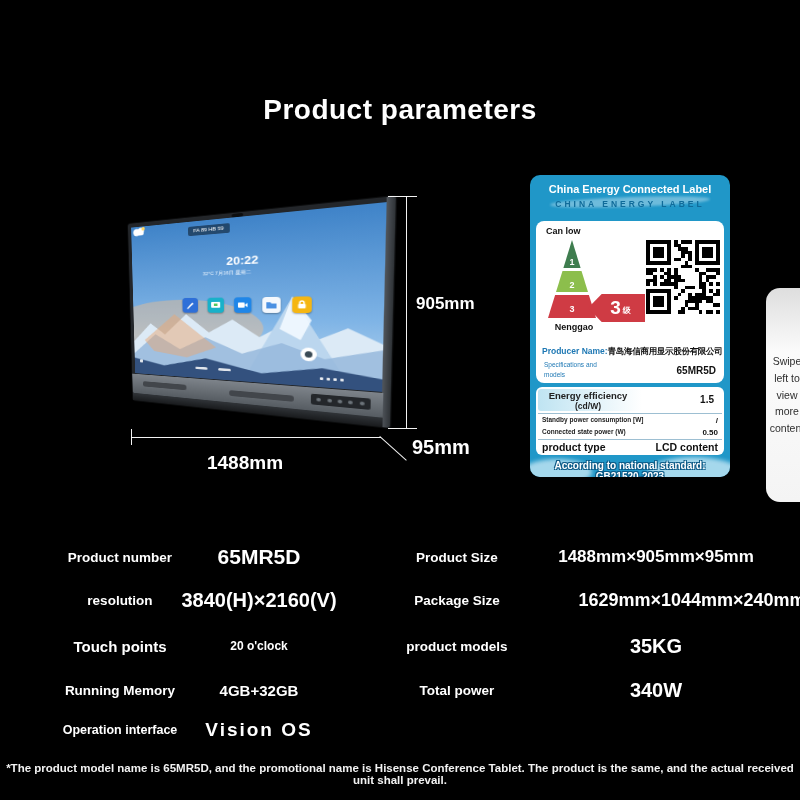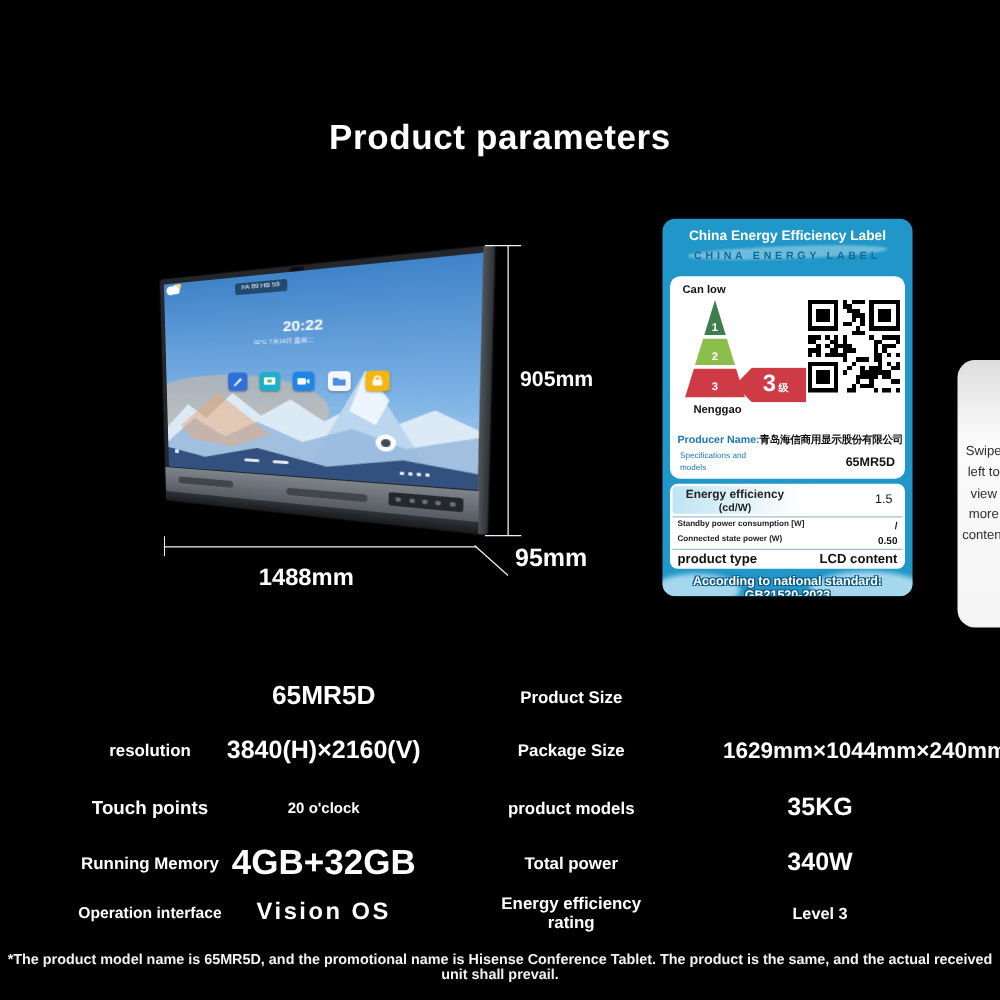--- a/index.html
+++ b/index.html
@@ -80,21 +80,21 @@
   .producer{position:absolute;left:6px;top:125px;width:176px;display:flex;justify-content:space-between;align-items:baseline;}
   .producer .pl{font-size:8.5px;font-weight:700;color:#1E78B4;white-space:nowrap;}
   .producer .pv{font-size:8.5px;font-weight:700;color:#111;letter-spacing:-.3px;white-space:nowrap;}
   .specmodel{position:absolute;left:8px;top:139px;width:62px;font-size:6.5px;line-height:1.5;color:#1E78B4;}
   .specmodel-v{position:absolute;right:8px;top:144px;font-size:10px;font-weight:700;color:#111;}
   .p2{left:6px;top:212px;width:188px;height:68px;border-radius:6px;}
   .eff-grad{position:absolute;left:2px;top:2px;width:104px;height:22px;border-radius:3px;
             background:linear-gradient(90deg,#BFE4F2,rgba(255,255,255,0));}
   .eff-label{position:absolute;left:4px;top:3px;width:96px;text-align:center;font-size:9.5px;font-weight:700;color:#222;}
   .eff-unit{position:absolute;left:4px;top:14px;width:96px;text-align:center;font-size:8.5px;font-weight:600;color:#222;}
-  .eff-val{position:absolute;right:10px;top:7px;font-size:10px;font-weight:400;color:#111;}
+  .eff-val{position:absolute;right:10px;top:7px;font-size:10px;font-weight:700;color:#111;}
   .p2 .hr{position:absolute;left:2px;width:184px;height:1px;background:#9DBFD2;}
   .hr1{top:26px;} .hr2{top:52px;}
   .tiny-row{position:absolute;left:6px;width:176px;display:flex;justify-content:space-between;}
   .tr1{top:29px;} .tr2{top:41px;}
   .tiny-row .tl{font-size:6.5px;font-weight:700;color:#222;}
   .tiny-row .tv2{font-size:8px;font-weight:700;color:#111;}
   .ptype-row{position:absolute;left:6px;top:54px;width:176px;display:flex;justify-content:space-between;}
   .ptype-row span{font-size:10.5px;font-weight:700;color:#111;}
   .el-cloud{position:absolute;background:#BEE3F2;border-radius:50%;filter:blur(2px);opacity:.85;}
   .cl1{left:-8px;top:284px;width:70px;height:26px;}
@@ -112,21 +112,21 @@
   .spec-row{position:absolute;left:0;width:800px;height:40px;}
   .cell{position:absolute;top:0;height:40px;display:flex;align-items:center;justify-content:center;text-align:center;}
   .llab{left:50px;width:140px;font-size:13.5px;font-weight:600;}
   .lval{left:178px;width:162px;font-weight:700;}
   .rlab{left:383px;width:148px;font-size:13.5px;font-weight:600;}
   .rval{left:540px;width:232px;font-weight:700;}
   .row1{top:537px;} .row2{top:580px;} .row3{top:626px;} .row4{top:670px;} .row5{top:710px;}
   .row1 .lval{font-size:21px;} .row1 .rval{font-size:17px;}
   .row2 .lval{font-size:20px;} .row2 .rval{font-size:18px;margin-left:36px;}
   .row3 .llab{font-size:15px;} .row3 .lval{font-size:12px;font-weight:600;} .row3 .rval{font-size:20px;}
-  .row4 .lval{font-size:28px;} .row4 .rval{font-size:20px;}
+  .row4 .lval{font-size:15px;} .row4 .rval{font-size:20px;}
   .row5 .llab{font-size:12.5px;} .row5 .lval{font-size:19px;letter-spacing:2px;} .row5 .rval{font-size:13px;font-weight:600;}
 
   .footnote{left:0;top:762px;width:800px;text-align:center;font-size:11.5px;font-weight:700;color:#f2f2f2;}
 </style>
 </head>
 <body>
 
 <div class="abs page-title">Product parameters</div>
 
 <div class="abs tv3d">
@@ -229,21 +229,21 @@
 <div class="abs dim dim-cap-t"></div>
 <div class="abs dim dim-cap-b"></div>
 <div class="abs dim dim-h"></div>
 <div class="abs dim dim-tick-l"></div>
 <div class="abs dim dim-diag"></div>
 <div class="abs dim-label lab-905">905mm</div>
 <div class="abs dim-label lab-1488">1488mm</div>
 <div class="abs dim-label lab-95">95mm</div>
 
 <div class="abs elabel" style="background:#2097C8;">
-  <div class="el-title">China Energy Efficiency Label</div>
+  <div class="el-title">China Energy Connected Label</div>
   <div class="el-swoosh"></div>
   <div class="el-sub">CHINA  ENERGY  LABEL</div>
 
   <div class="el-panel p1">
     <div class="can-low">Can low</div>
 
     <svg class="pyramid" width="48" height="78" viewBox="0 0 48 78">
       <polygon points="24,0 15.4,28 32.6,28" fill="#3F7D4F"></polygon>
       <polygon points="14.5,31 33.5,31 40,52 8,52" fill="#8CBE4C"></polygon>
       <polygon points="7.1,55 40.9,55 48,78 0,78" fill="#CF3B44"></polygon>
@@ -420,22 +420,24 @@
   <div class="el-cloud cl1"></div>
   <div class="el-cloud cl2"></div>
   <div class="el-standard">According to national standard: GB21520-2023</div>
 </div>
 
 <div class="abs swipe-panel">
   <span>Swipe left to view more content</span>
 </div>
 
 <div class="spec-row row1">
+  <div class="cell llab">Product number</div>
   <div class="cell lval">65MR5D</div>
   <div class="cell rlab">Product Size</div>
+  <div class="cell rval">1488mm×905mm×95mm</div>
 </div>
 <div class="spec-row row2">
   <div class="cell llab">resolution</div>
   <div class="cell lval">3840(H)×2160(V)</div>
   <div class="cell rlab">Package Size</div>
   <div class="cell rval">1629mm×1044mm×240mm</div>
 </div>
 <div class="spec-row row3">
   <div class="cell llab">Touch points</div>
   <div class="cell lval">20 o'clock</div>
@@ -444,17 +446,15 @@
 </div>
 <div class="spec-row row4">
   <div class="cell llab">Running Memory</div>
   <div class="cell lval">4GB+32GB</div>
   <div class="cell rlab">Total power</div>
   <div class="cell rval">340W</div>
 </div>
 <div class="spec-row row5">
   <div class="cell llab">Operation interface</div>
   <div class="cell lval">Vision OS</div>
-  <div class="cell rlab">Energy efficiency rating</div>
-  <div class="cell rval">Level 3</div>
 </div>
 
 <div class="abs footnote">*The product model name is 65MR5D, and the promotional name is Hisense Conference Tablet. The product is the same, and the actual received unit shall prevail.</div>
 
 </body></html>

